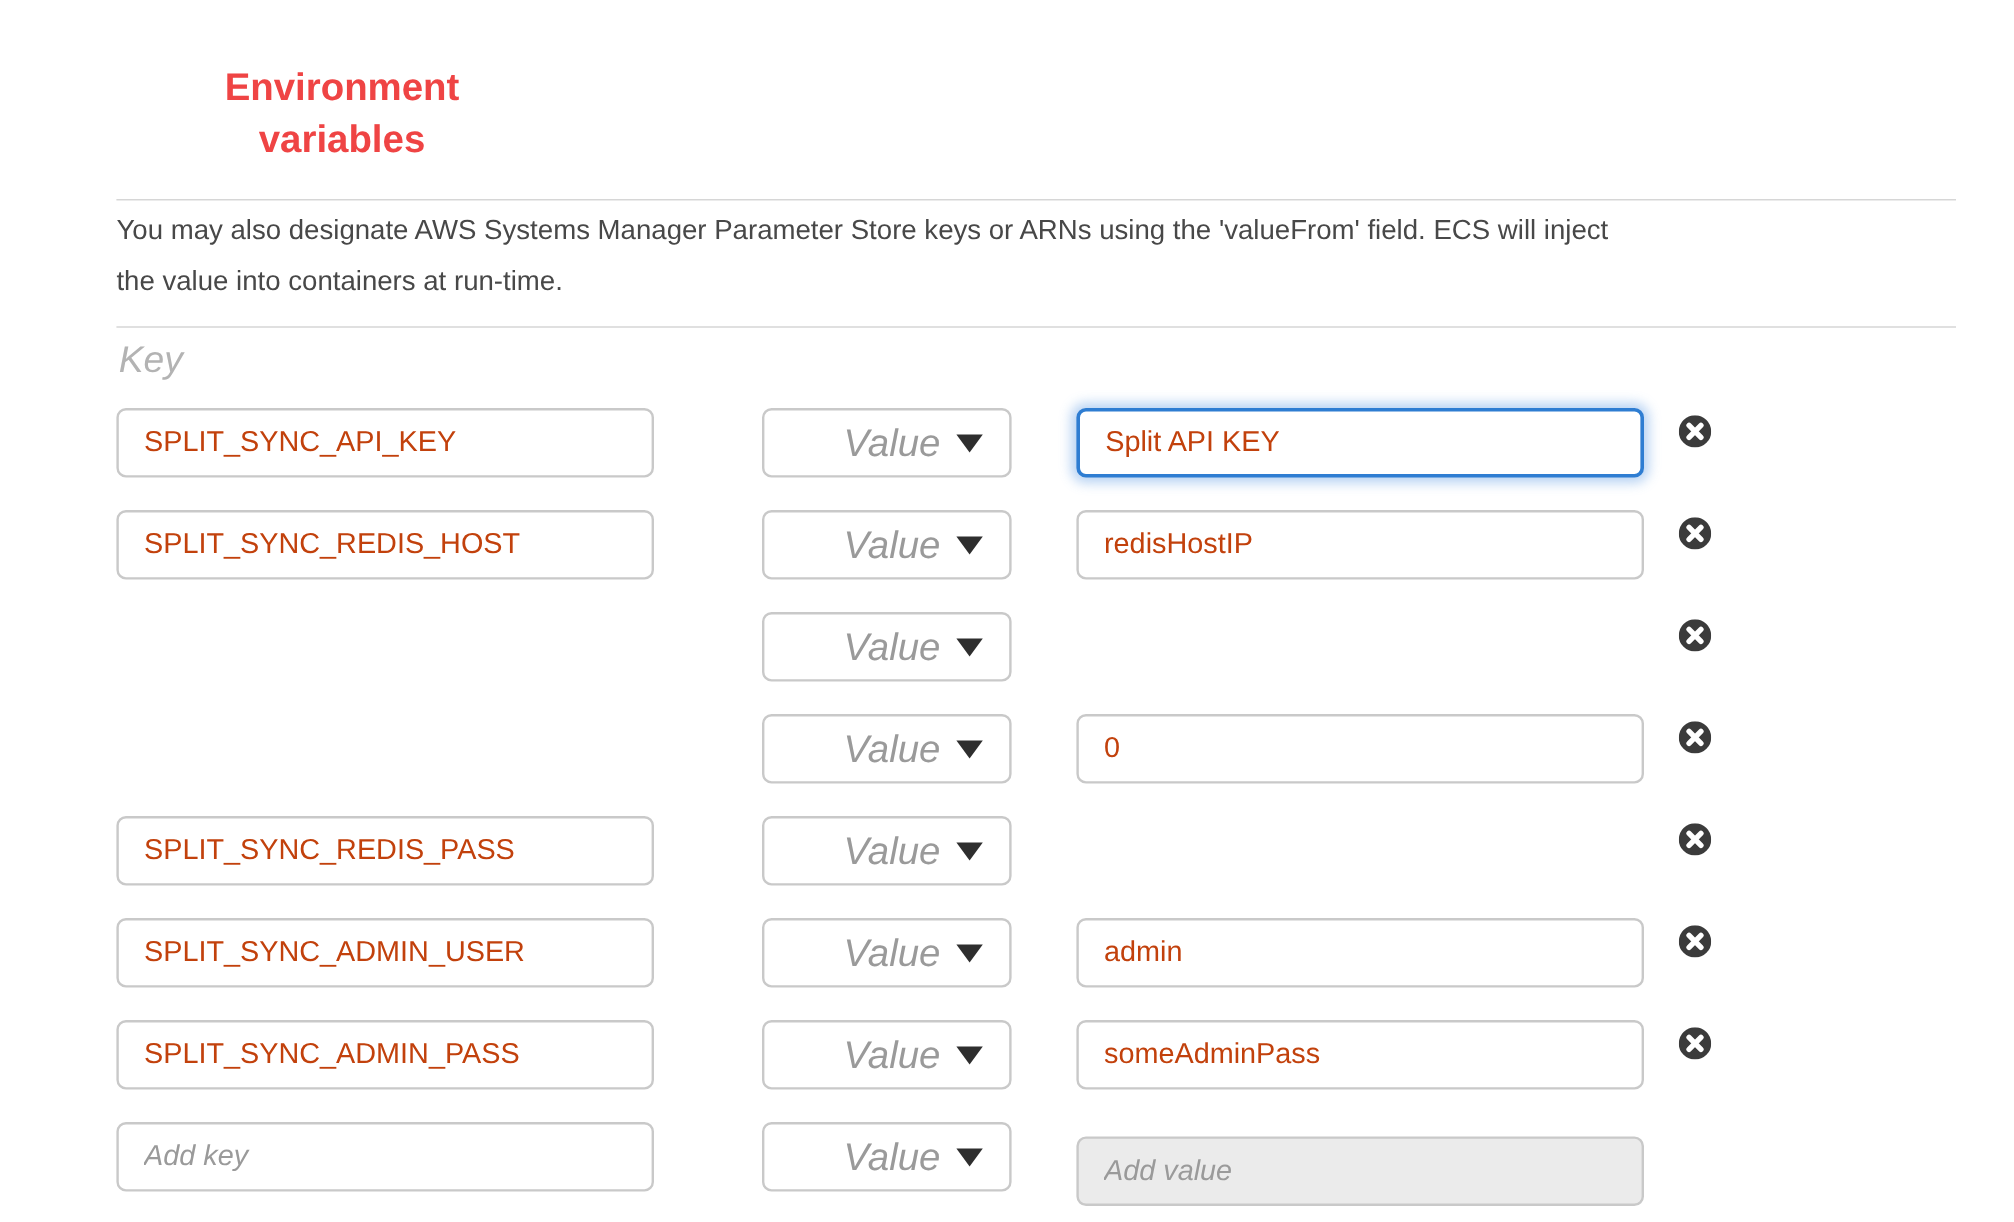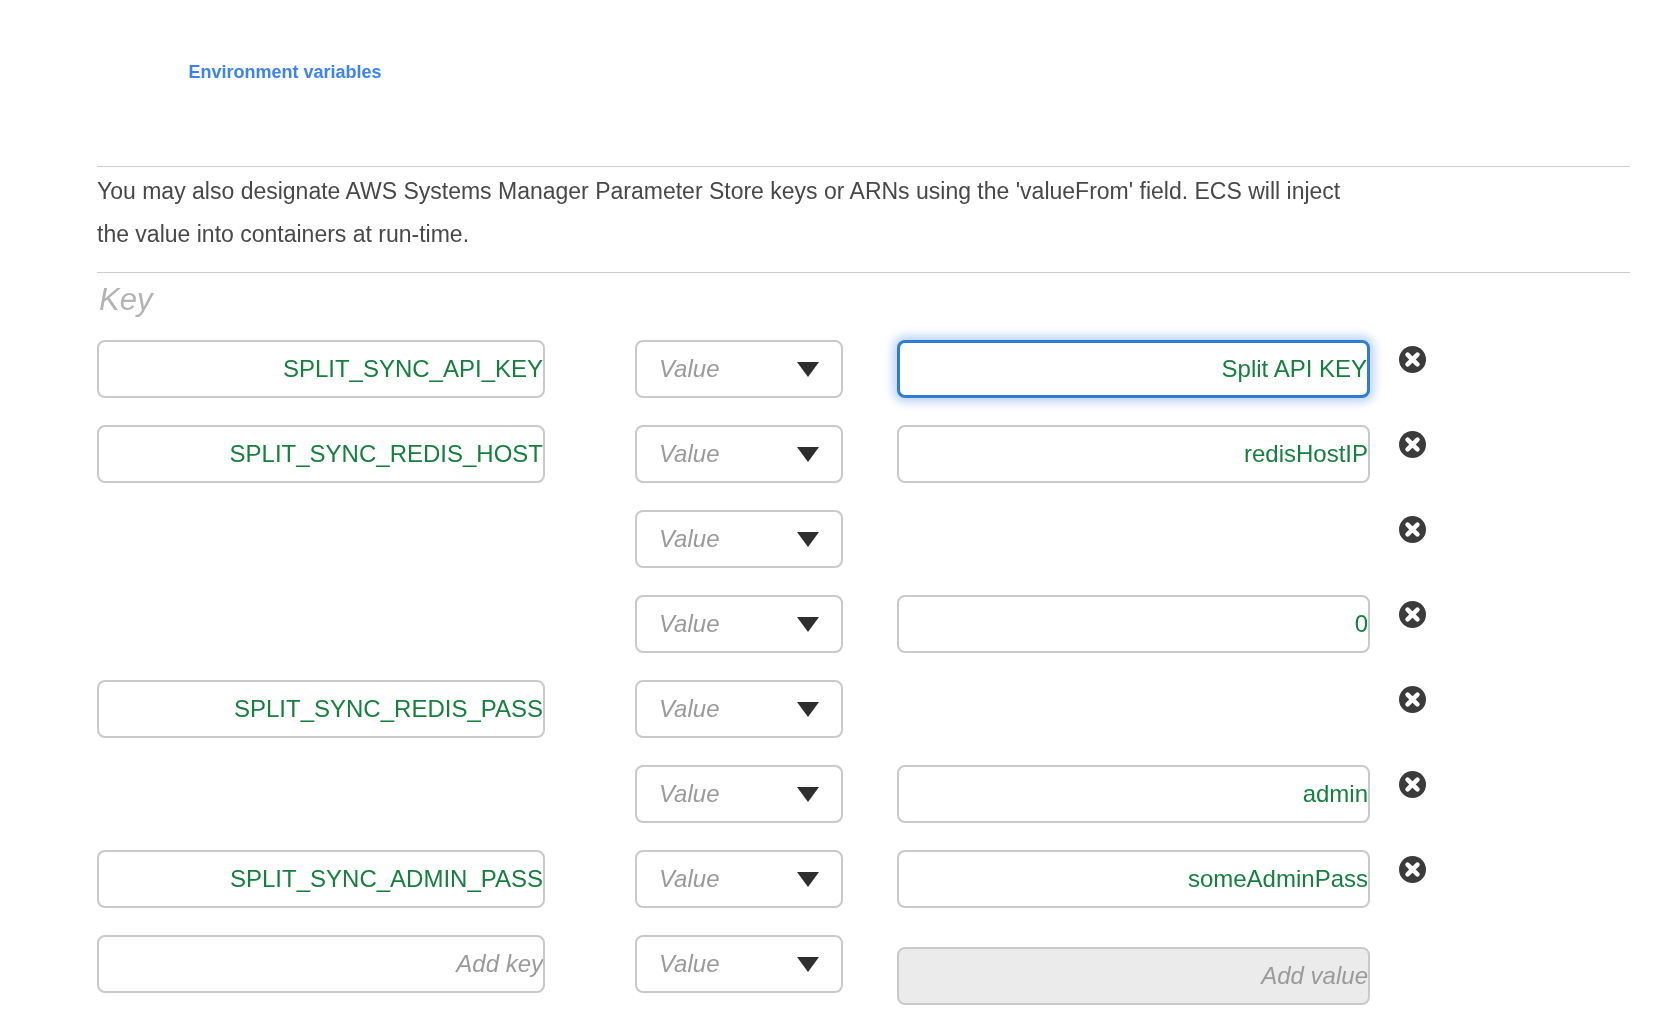--- a/index.html
+++ b/index.html
@@ -1,53 +1,53 @@
 <!DOCTYPE html>
 <html><head>
 <meta charset="utf-8">
 <style>
   * { margin:0; padding:0; box-sizing:border-box; }
   html,body { width:1678px; height:1018px; background:#ffffff; overflow:hidden;
               font-family:"Liberation Sans", sans-serif; }
   .canvas { position:relative; width:1678px; height:1018px; background:#ffffff; }
 
   .section-title { position:absolute; top:50px; left:160px; width:250px;
-                   text-align:center; font-size:18px; font-weight:bold;
-                   line-height:44px; color:#3b82f6; }
+                   text-align:center; font-size:32px; font-weight:bold;
+                   line-height:44px; color:#ef4444; }
 
   .divider { position:absolute; left:97px; width:1533px; height:0;
              border-top:1.5px solid #cccccc; }
   .divider-top { top:166px; }
   .divider-bottom { top:272px; }
 
   .description { position:absolute; top:170px; left:97px; width:1533px;
                  font-size:23px; color:#484848; line-height:43px; }
 
   .key-header { position:absolute; top:282px; left:99px; font-size:31px;
                 font-style:italic; color:#b3b3b3; }
 
   .row { position:absolute; left:97px; height:58px; width:1440px; }
 
   .key-input, .value-input {
       position:absolute; top:0; height:58px;
       border:2px solid #c9c9c9; border-radius:8px;
-      font-family:inherit; font-size:24px; color:#15803d;
-      padding:0 0 0 21px; background:#ffffff; outline:none;text-align:right; }
+      font-family:inherit; font-size:24px; color:#c2410c;
+      padding:0 0 0 21px; background:#ffffff; outline:none; }
   .key-input   { left:0;     width:448px; }
   .value-input { left:800px; width:473px; }
   .value-input.focused { border:3px solid #2e7dd2;
       box-shadow:0 0 10px 4px rgba(77,144,226,0.40); }
   .value-input.disabled { background:#ebebeb;margin-top:12px; }
   input::placeholder { color:#9a9a9a; font-style:italic; opacity:1; }
 
   .type-select { position:absolute; left:538px; top:0; width:208px; height:58px;
       border:2px solid #c9c9c9; border-radius:8px; background:#ffffff;
       display:flex; align-items:center; justify-content:space-between;
       padding:0 22px; cursor:pointer; }
-  .type-label { font-size:24px; font-style:italic; color:#9a9a9a; }
+  .type-label { font-size:32px; font-style:italic; color:#9a9a9a;margin-left:44px; }
   .caret { width:0; height:0; border-left:11px solid transparent;
            border-right:11px solid transparent; border-top:15px solid #2e2e2e; }
 
   .remove-btn { position:absolute; left:1302px; top:6px; width:27px; height:27px;
       border:none; background:transparent; padding:0; cursor:pointer;
       display:flex; align-items:center; justify-content:center; }
   .remove-btn svg { display:block; }
 </style>
 </head>
 <body>
@@ -132,20 +132,21 @@
     </div>
     <button class="remove-btn">
       <svg width="27" height="27" viewBox="0 0 24 24">
         <circle cx="12" cy="12" r="12" fill="#3b3b3b"></circle>
         <path d="M7.6 7.6 L16.4 16.4 M16.4 7.6 L7.6 16.4" stroke="#ffffff" stroke-width="4" stroke-linecap="round" fill="none"></path>
       </svg>
     </button>
   </div>
 
   <div class="row" style="top:765px">
+    <input class="key-input" value="SPLIT_SYNC_ADMIN_USER" style="">
     <div class="type-select">
       <span class="type-label">Value</span>
       <span class="caret"></span>
     </div>
     <input class="value-input" value="admin" style="">
     <button class="remove-btn">
       <svg width="27" height="27" viewBox="0 0 24 24">
         <circle cx="12" cy="12" r="12" fill="#3b3b3b"></circle>
         <path d="M7.6 7.6 L16.4 16.4 M16.4 7.6 L7.6 16.4" stroke="#ffffff" stroke-width="4" stroke-linecap="round" fill="none"></path>
       </svg>

